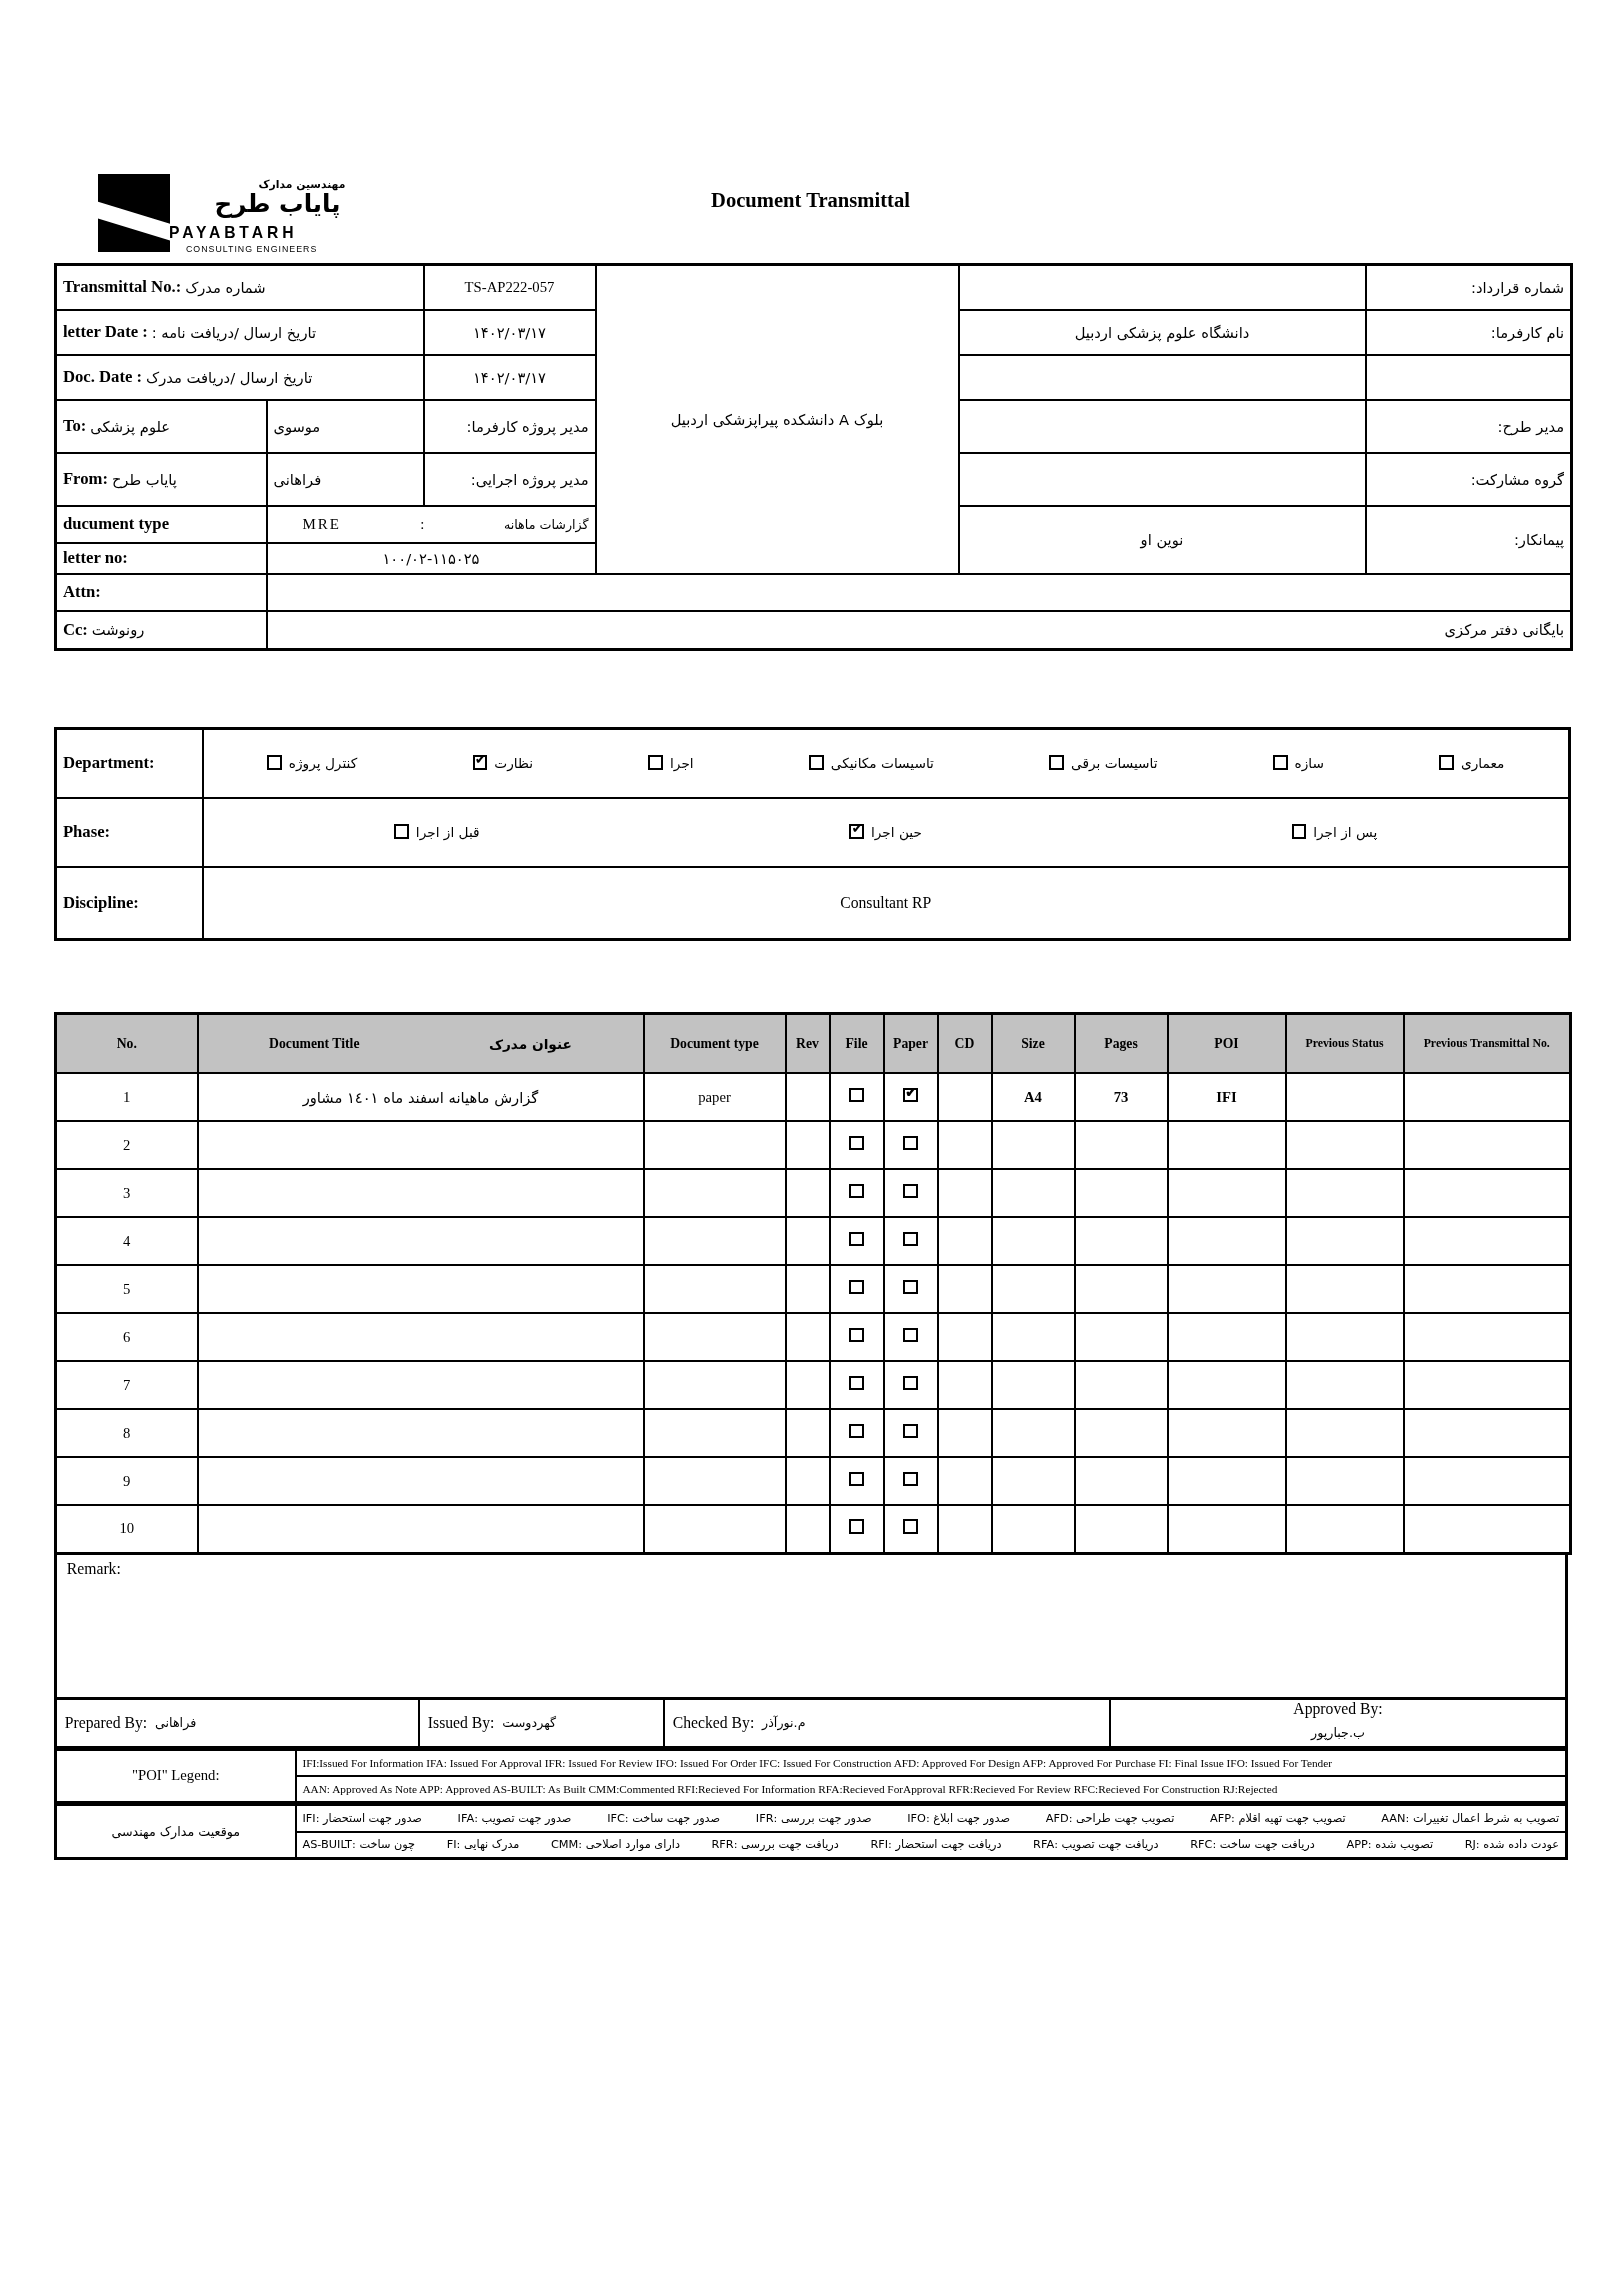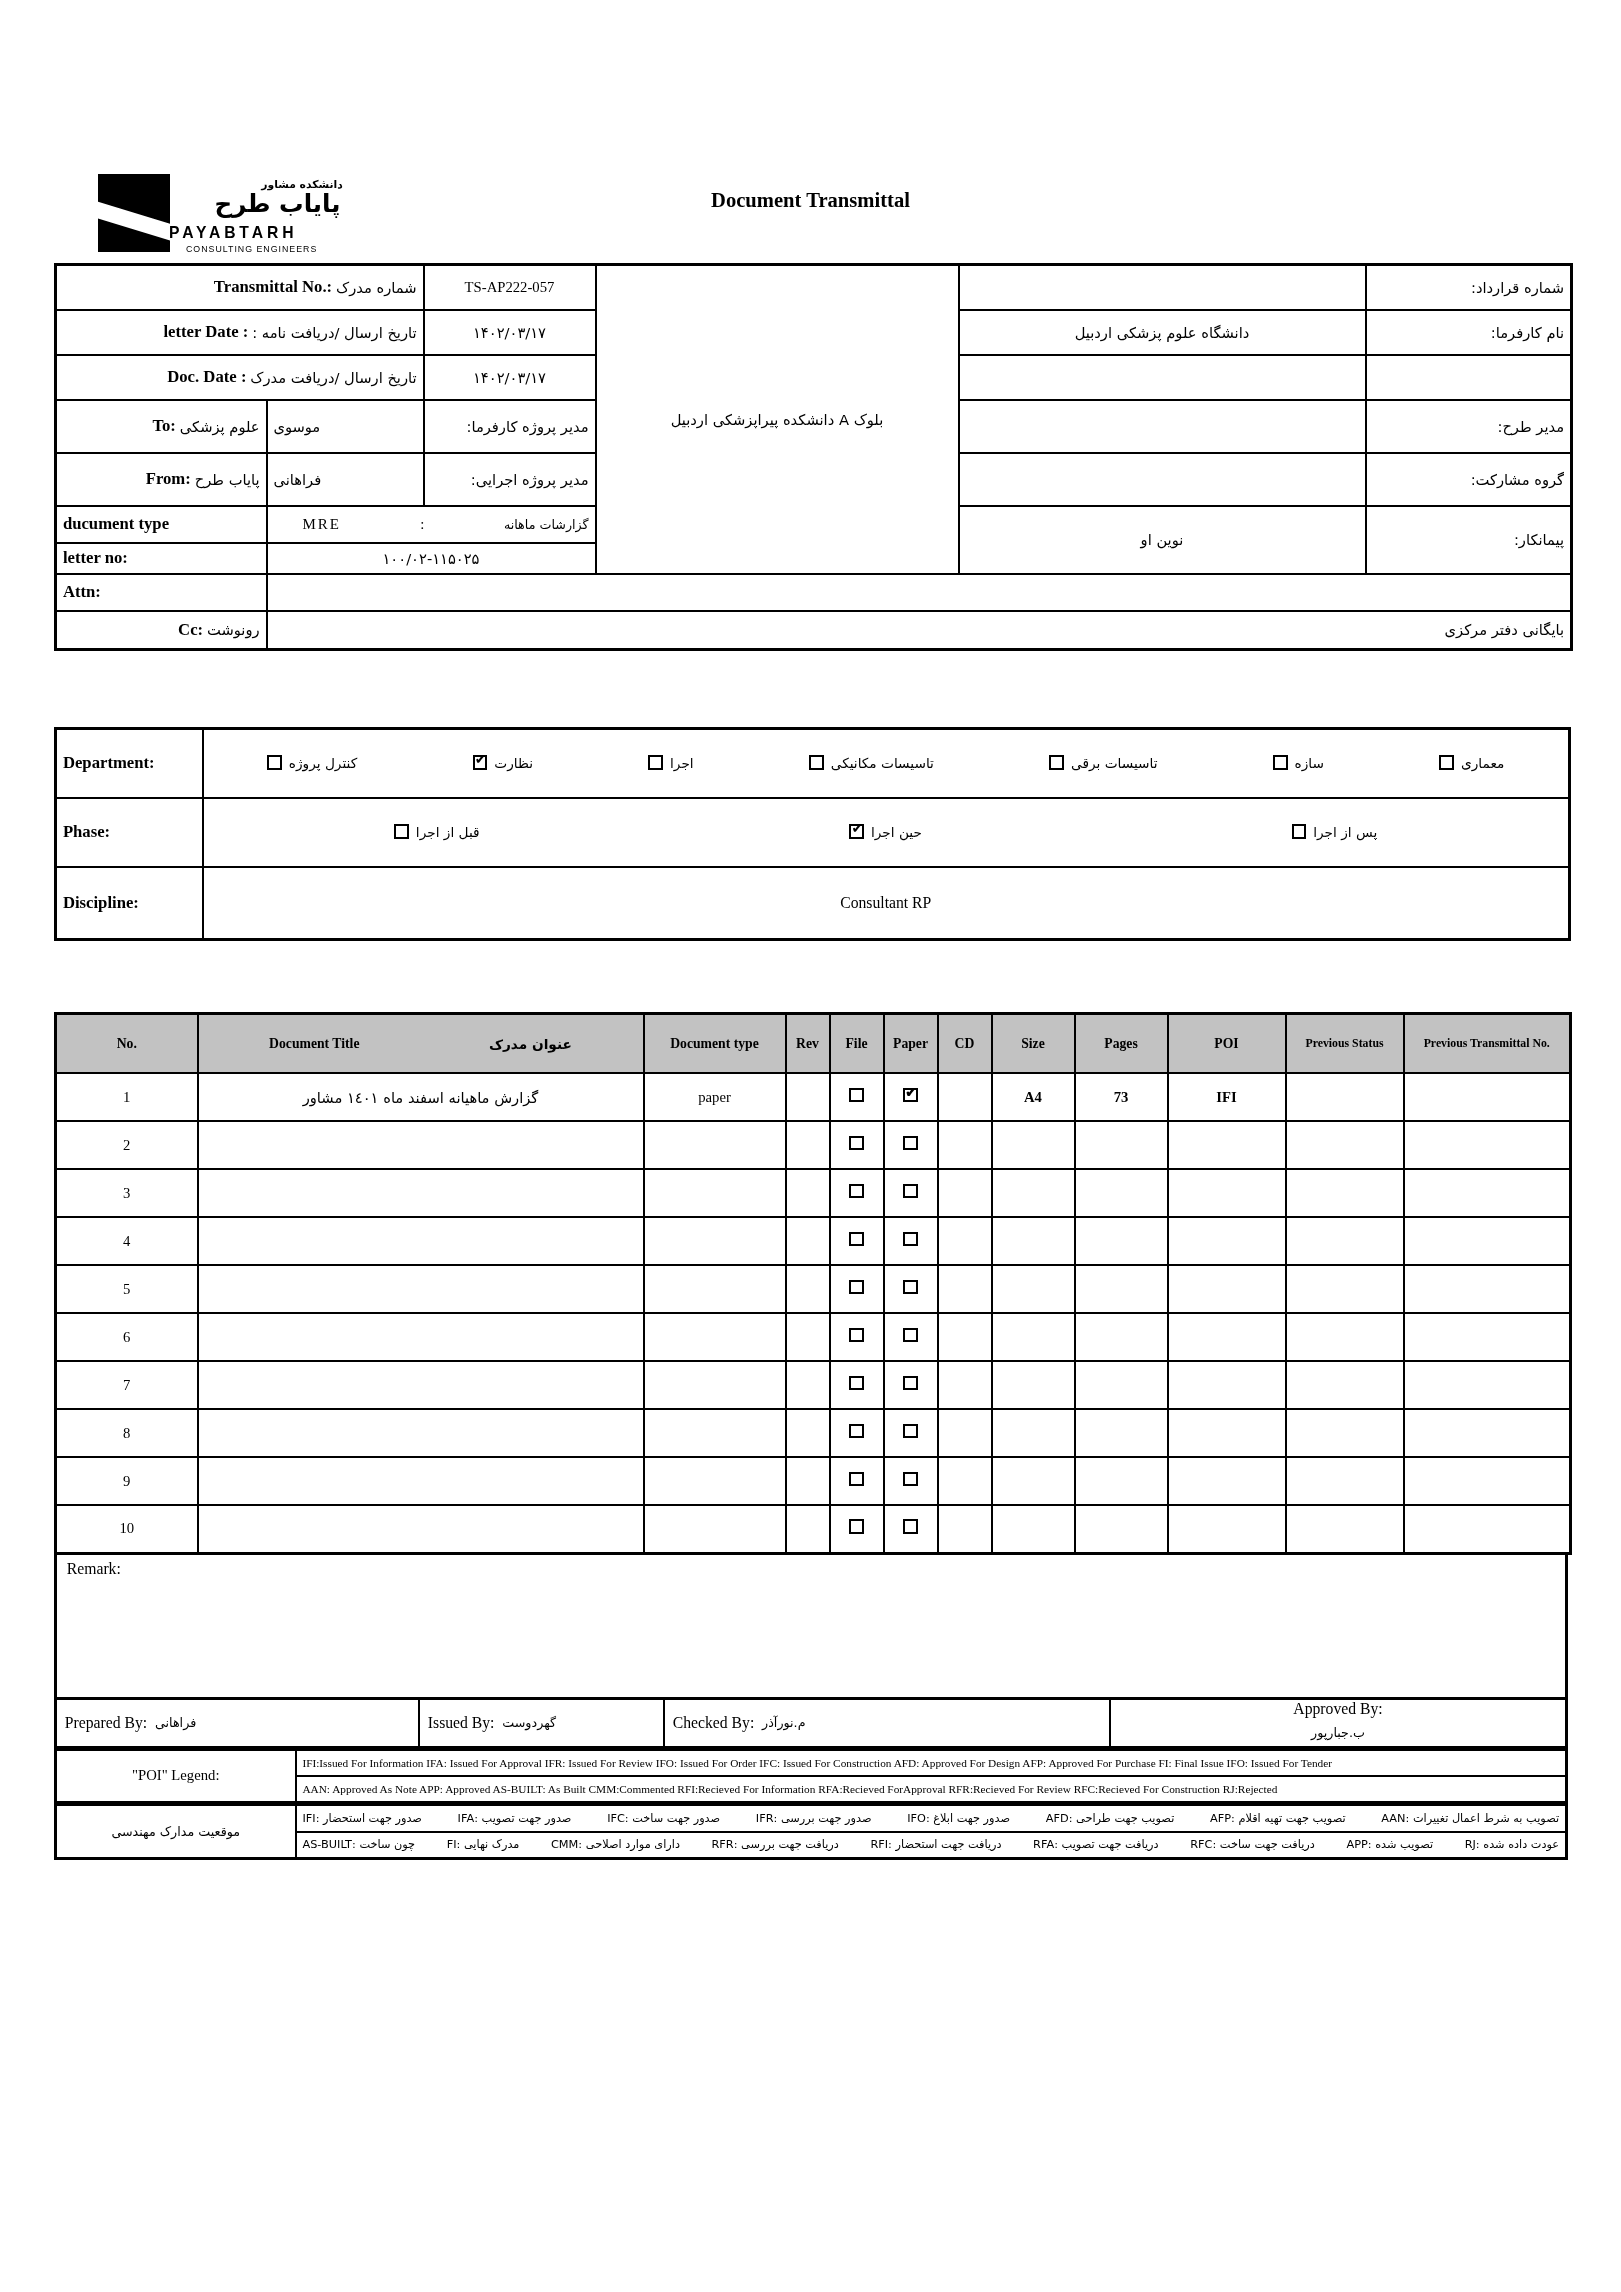--- a/index.html
+++ b/index.html
@@ -21,21 +21,21 @@
   table{border-collapse:collapse;table-layout:fixed;}
   td{border:2px solid #000;padding:0 5.9px;vertical-align:middle;overflow:hidden;}
   .fa{font-family:"DejaVu Sans",sans-serif;direction:rtl;}
   .en{font-family:"Liberation Serif",serif;}
 
   
   .hdr{position:absolute;left:54px;top:263px;}
   .hdr table{width:1514px;border:3.9px solid #000;}
   .hdr td{font-size:14.7px;}
   .lbl-en{font-weight:bold;font-size:16.7px;}
-  .cell-split{display:flex;justify-content:flex-end;align-items:center;gap:3.9px;}
+  .cell-split{display:flex;justify-content:flex-start;align-items:center;gap:3.9px;}
   .hdr .num{text-align:center;font-size:14.7px;margin-left:36px;}
   .mid-cell{text-align:center;font-size:14.7px;}
   .rlabel{font-family:"DejaVu Sans",sans-serif;direction:rtl;text-align:right;font-size:14.7px;}
   .rval{text-align:center;font-size:13.7px;font-family:"DejaVu Sans",sans-serif;direction:rtl;}
   .doctype-cell{display:flex;justify-content:space-between;align-items:center;}
   .cc-val{text-align:right;font-family:"DejaVu Sans",sans-serif;direction:rtl;font-size:14.7px;}
 
   
   .dept{position:absolute;left:54px;top:727px;}
   .dept table{width:1514px;border:3.9px solid #000;}
@@ -75,21 +75,21 @@
 </style>
 </head>
 <body>
 
 <div class="page">
 
   <div class="logo-block">
     <div class="logo-square">
       <div class="logo-swoosh"></div>
     </div>
-    <div class="brand-fa-small">دانشکده مشاور</div>
+    <div class="brand-fa-small">مهندسین مدارک</div>
     <div class="brand-fa">پایاب طرح</div>
     <div class="brand-en">PAYABTARH</div>
     <div class="brand-sub">CONSULTING ENGINEERS</div>
   </div>
 
   <div class="doc-title">Document Transmittal</div>
 
   <div class="hdr">
     <table>
       <colgroup>

